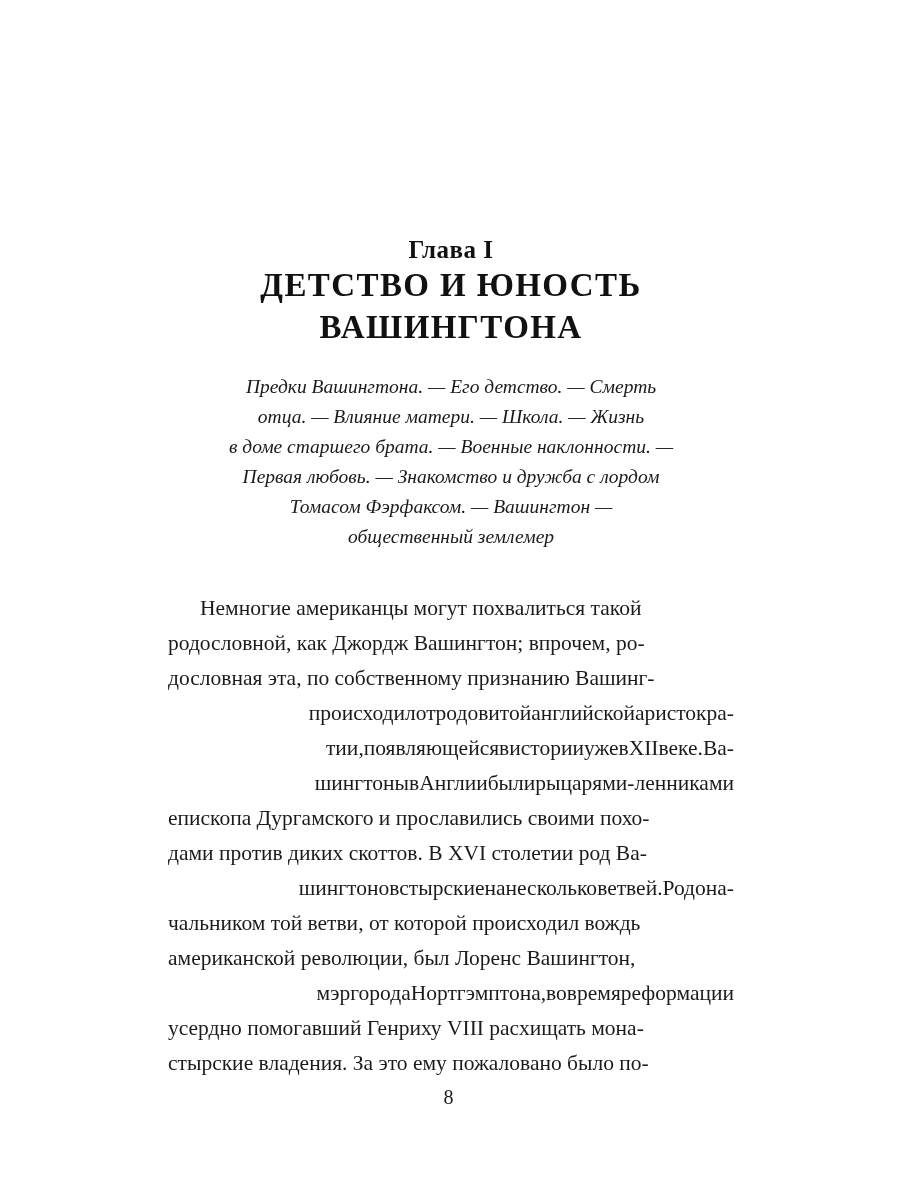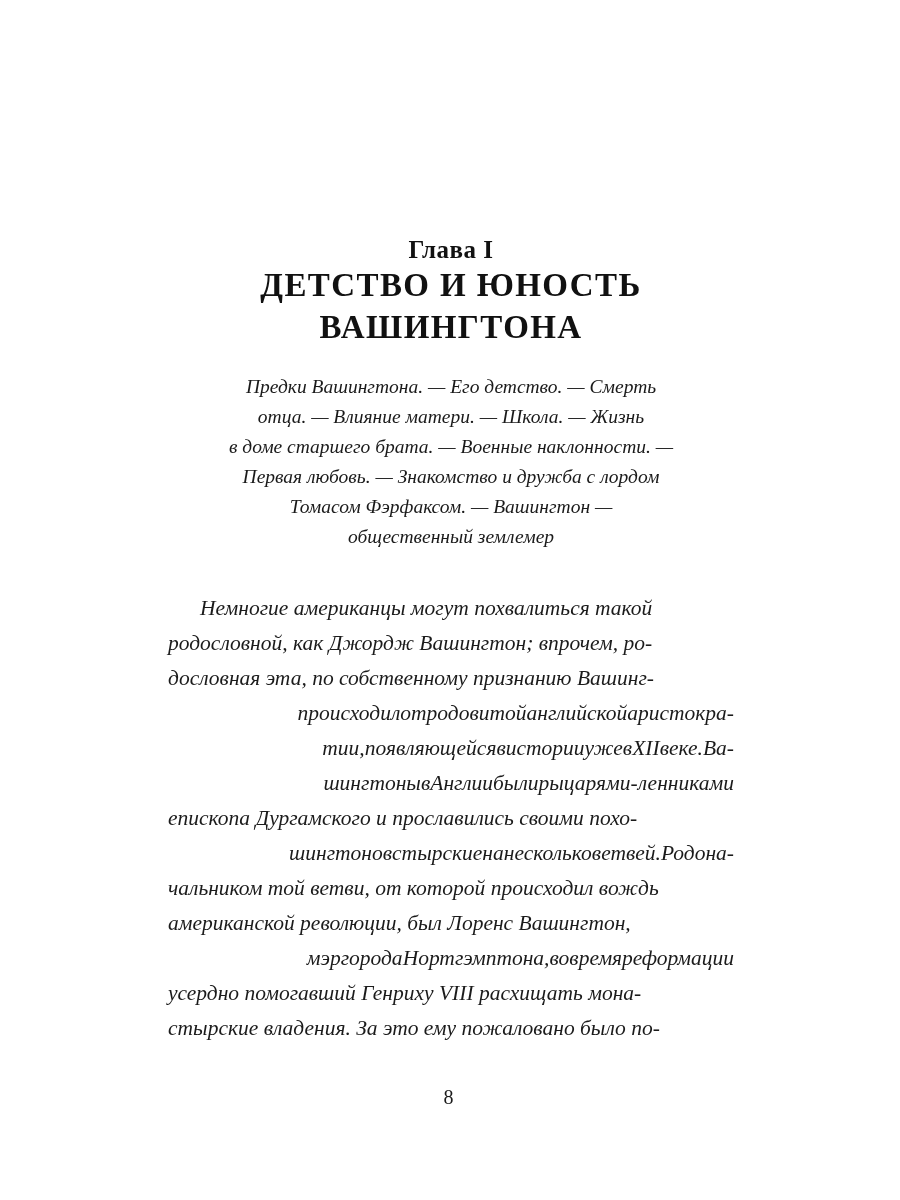--- a/index.html
+++ b/index.html
@@ -67,21 +67,20 @@
   
   .body-copy {
     margin-top: 39px;
     font-size: 21.5px;
     line-height: 35px;
     color: #1b1b1b;
   }
   .body-copy .bline {
     display: block;
     white-space: nowrap;
-    font-style: italic;
   }
   
   .body-copy .bline.just {
     display: flex;
     justify-content: flex-end;
   }
   .body-copy .bline.just > span { display: inline-block; }
   .body-copy .bline.indent { text-indent: 32px; }
 
   
@@ -142,20 +141,21 @@
           <span>Ва-</span>
         </div>
         <div class="bline just">
           <span>шингтоны</span>
           <span>в</span>
           <span>Англии</span>
           <span>были</span>
           <span>рыцарями-ленниками</span>
         </div>
         <div class="bline">епископа Дургамского и прославились своими похо-</div>
+        <div class="bline">дами против диких скоттов. В XVI столетии род Ва-</div>
         <div class="bline just">
           <span>шингтонов</span>
           <span>стырские</span>
           <span>на</span>
           <span>несколько</span>
           <span>ветвей.</span>
           <span>Родона-</span>
         </div>
         <div class="bline">чальником той ветви, от которой происходил вождь</div>
         <div class="bline">американской революции, был Лоренс Вашингтон,</div>

